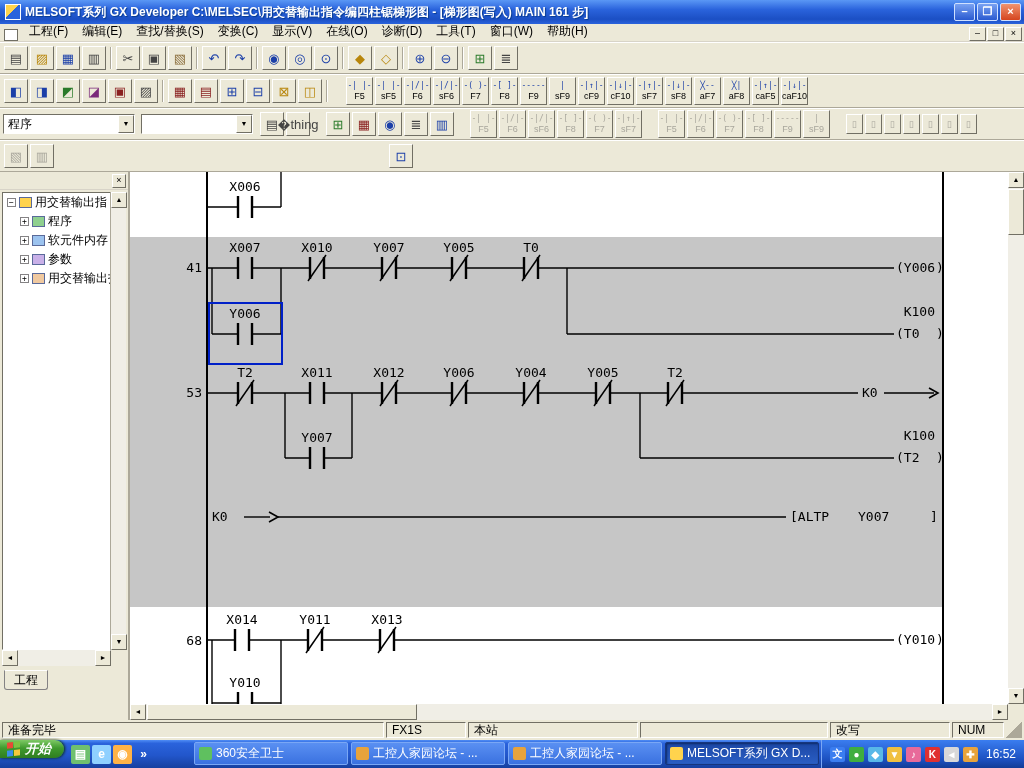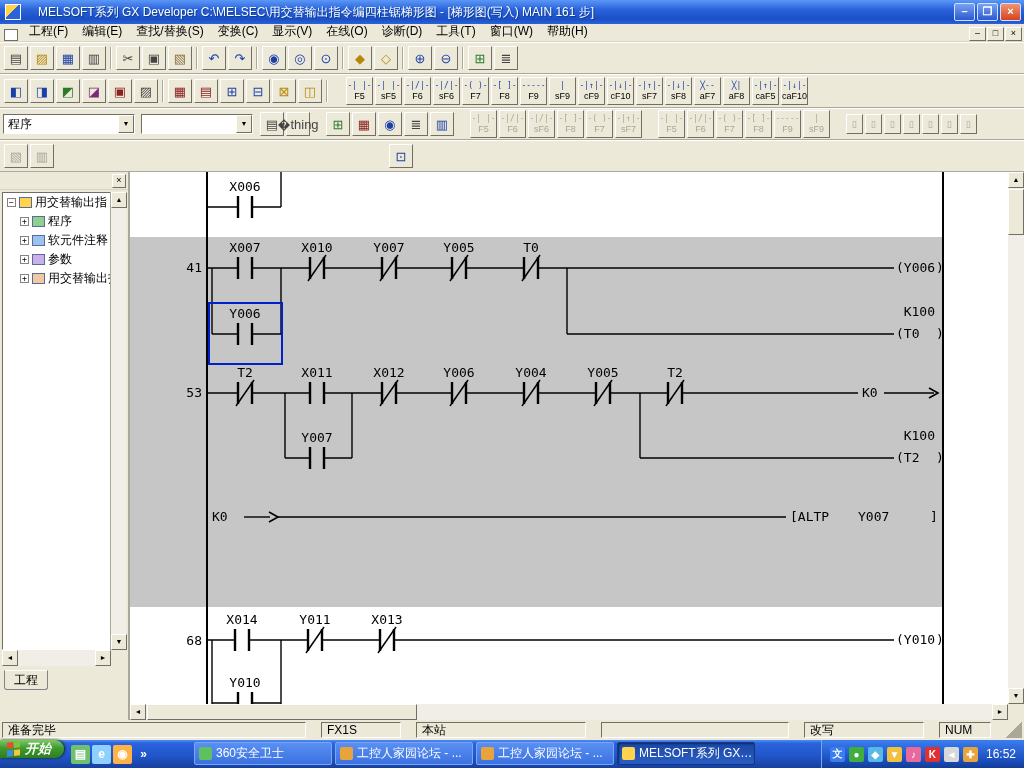--- a/index.html
+++ b/index.html
@@ -4,21 +4,21 @@
 <style>
 *{margin:0;padding:0;box-sizing:border-box;}
 html,body{width:1024px;height:768px;}
 body{font-family:"Liberation Sans",sans-serif;font-size:12px;}
 .screen{position:relative;width:1024px;height:768px;overflow:hidden;background:#ece9d8;}
 
 
 .titlebar{position:absolute;left:0;top:0;width:1024px;height:24px;display:flex;align-items:center;
  background:linear-gradient(180deg,#5a97f5 0%,#2a63dc 40%,#1b4fc4 80%,#2a63dc 100%);color:#fff;padding:0 3px;}
 .app-ico{width:16px;height:16px;margin:0 4px 0 2px;background:linear-gradient(135deg,#ffd34d 0 45%,#2a63dc 45% 100%);border:1px solid #fff;flex:0 0 auto;}
-.title-text{flex:1;font-weight:normal;font-size:12px;white-space:nowrap;overflow:hidden;text-shadow:1px 1px 1px #073a8e;margin-left:13px;}
+.title-text{flex:1;font-weight:bold;font-size:12px;white-space:nowrap;overflow:hidden;text-shadow:1px 1px 1px #073a8e;}
 .cap-btn{width:21px;height:18px;margin-left:2px;border-radius:2px;border:1px solid #cfe0ff;color:#fff;
  background:linear-gradient(180deg,#79a2f2,#2a5ad0);font-size:11px;line-height:15px;text-align:center;font-weight:bold;}
 .cap-btn.close{background:linear-gradient(180deg,#f0946f,#d5451f);}
 
 
 .menubar{position:absolute;left:0;top:24px;width:1024px;height:18px;background:#ece9d8;display:flex;align-items:flex-end;border-bottom:1px solid #d8d4c8;}
 .child-ico{width:14px;height:12px;margin:0 4px;background:#fff;border:1px solid #716f64;}
 .menu-item{padding:1px 7px;color:#000;}
 .child-controls{margin-left:auto;display:flex;padding-right:2px;}
 .mdi-btn{width:17px;height:14px;margin-left:1px;background:#ece9d8;border:1px solid;border-color:#fff #716f64 #716f64 #fff;font-size:9px;line-height:11px;text-align:center;color:#000;}
@@ -70,34 +70,34 @@
 .vscroll .up{position:absolute;top:0;}
 .vscroll .dn{position:absolute;bottom:0;}
 .hscroll{position:absolute;left:0;top:532px;width:878px;height:16px;background:#f0eee6;}
 .hscroll .thumb{position:absolute;left:17px;top:0;width:270px;height:16px;background:#ece9d8;border:1px solid;border-color:#fff #716f64 #716f64 #fff;}
 .hscroll .lf{position:absolute;left:0;top:0;}
 .hscroll .rt{position:absolute;right:0;top:0;}
 .corner{position:absolute;left:878px;top:532px;width:16px;height:16px;background:#ece9d8;}
 
 
 .statusbar{position:absolute;left:0;top:720px;width:1024px;height:20px;background:#ece9d8;display:flex;align-items:center;padding:1px 2px;}
-.sfield{height:16px;border:1px solid;border-color:#716f64 #fff #fff #716f64;margin-right:15px;padding:0 5px;font-size:12px;line-height:14px;white-space:nowrap;overflow:hidden;}
+.sfield{height:16px;border:1px solid;border-color:#716f64 #fff #fff #716f64;margin-right:2px;padding:0 5px;font-size:12px;line-height:14px;white-space:nowrap;overflow:hidden;}
 .sf1{flex:1;}.sf2{width:80px;}.sf3{width:170px;}.sf4{width:188px;}.sf5{width:120px;}.sf6{width:52px;}
 .sgrip{width:16px;height:16px;background:linear-gradient(135deg,transparent 50%,#aca899 50%);}
 
 
 .taskbar{position:absolute;left:0;top:740px;width:1024px;height:28px;background:linear-gradient(180deg,#4f8df5 0%,#2a63dc 12%,#2256cb 55%,#16409f 100%);}
 .startbtn{position:absolute;left:0;top:0;height:18px;width:64px;border-radius:0 12px 12px 0;
  background:linear-gradient(180deg,#7ec965 0%,#3f9a2e 45%,#2f7d20 100%);display:flex;align-items:center;color:#fff;font-weight:bold;font-style:italic;font-size:13px;box-shadow:1px 0 3px #0a2a06;}
 .flag{width:14px;height:14px;margin:0 4px 0 7px;display:grid;grid-template-columns:6px 6px;grid-gap:1px;transform:skewY(-6deg);}
 .flag i{display:block;height:6px;}
 .ql{position:absolute;left:70px;top:0;height:28px;display:flex;align-items:center;}
 .qlicon{width:19px;height:19px;margin:0 1px;border-radius:2px;display:flex;align-items:center;justify-content:center;font-size:12px;font-weight:bold;color:#fff;}
 .tasks{position:absolute;left:194px;top:2px;height:24px;display:flex;}
-.taskbtn{width:138px;height:23px;margin-right:3px;border-radius:2px;border:1px solid #7aa7f5;
+.taskbtn{width:154px;height:23px;margin-right:3px;border-radius:2px;border:1px solid #7aa7f5;
  background:linear-gradient(180deg,#5a90f2,#3a71e0);display:flex;align-items:center;color:#fff;font-size:12px;overflow:hidden;}
 .taskbtn.active{background:linear-gradient(180deg,#1c47a5,#2a5ec4);border-color:#16357d;box-shadow:inset 1px 1px 2px #0d2a66;}
 .taskbtn .ticn{width:13px;height:13px;margin:0 4px;border-radius:2px;flex:0 0 auto;}
 .taskbtn .tlab{white-space:nowrap;overflow:hidden;text-overflow:ellipsis;}
 .tray{position:absolute;right:0;top:0;height:28px;display:flex;align-items:center;background:linear-gradient(180deg,#3a7df0 0%,#1c50c0 70%,#123c96 100%);
  border-left:1px solid #7aa7f5;padding:0 8px 0 6px;}
 .trayicon{width:15px;height:15px;margin:0 2px;border-radius:2px;display:flex;align-items:center;justify-content:center;font-size:10px;color:#fff;font-weight:bold;}
 .clock{color:#fff;font-size:12px;margin-left:6px;}
 </style>
 </head>
@@ -449,21 +449,21 @@
           <span class="tlabel">用交替输出指</span>
         </div>
         <div class="tree-row child">
           <span class="exp">+</span>
           <span class="ticon" style="background: rgb(143, 208, 143);"></span>
           <span class="tlabel">程序</span>
         </div>
         <div class="tree-row child">
           <span class="exp">+</span>
           <span class="ticon" style="background: rgb(156, 195, 239);"></span>
-          <span class="tlabel">软元件注释</span>
+          <span class="tlabel">软元件内存</span>
         </div>
         <div class="tree-row child">
           <span class="exp">+</span>
           <span class="ticon" style="background: rgb(201, 176, 232);"></span>
           <span class="tlabel">参数</span>
         </div>
         <div class="tree-row child">
           <span class="exp">+</span>
           <span class="ticon" style="background: rgb(240, 201, 160);"></span>
           <span class="tlabel">用交替输出指</span>

